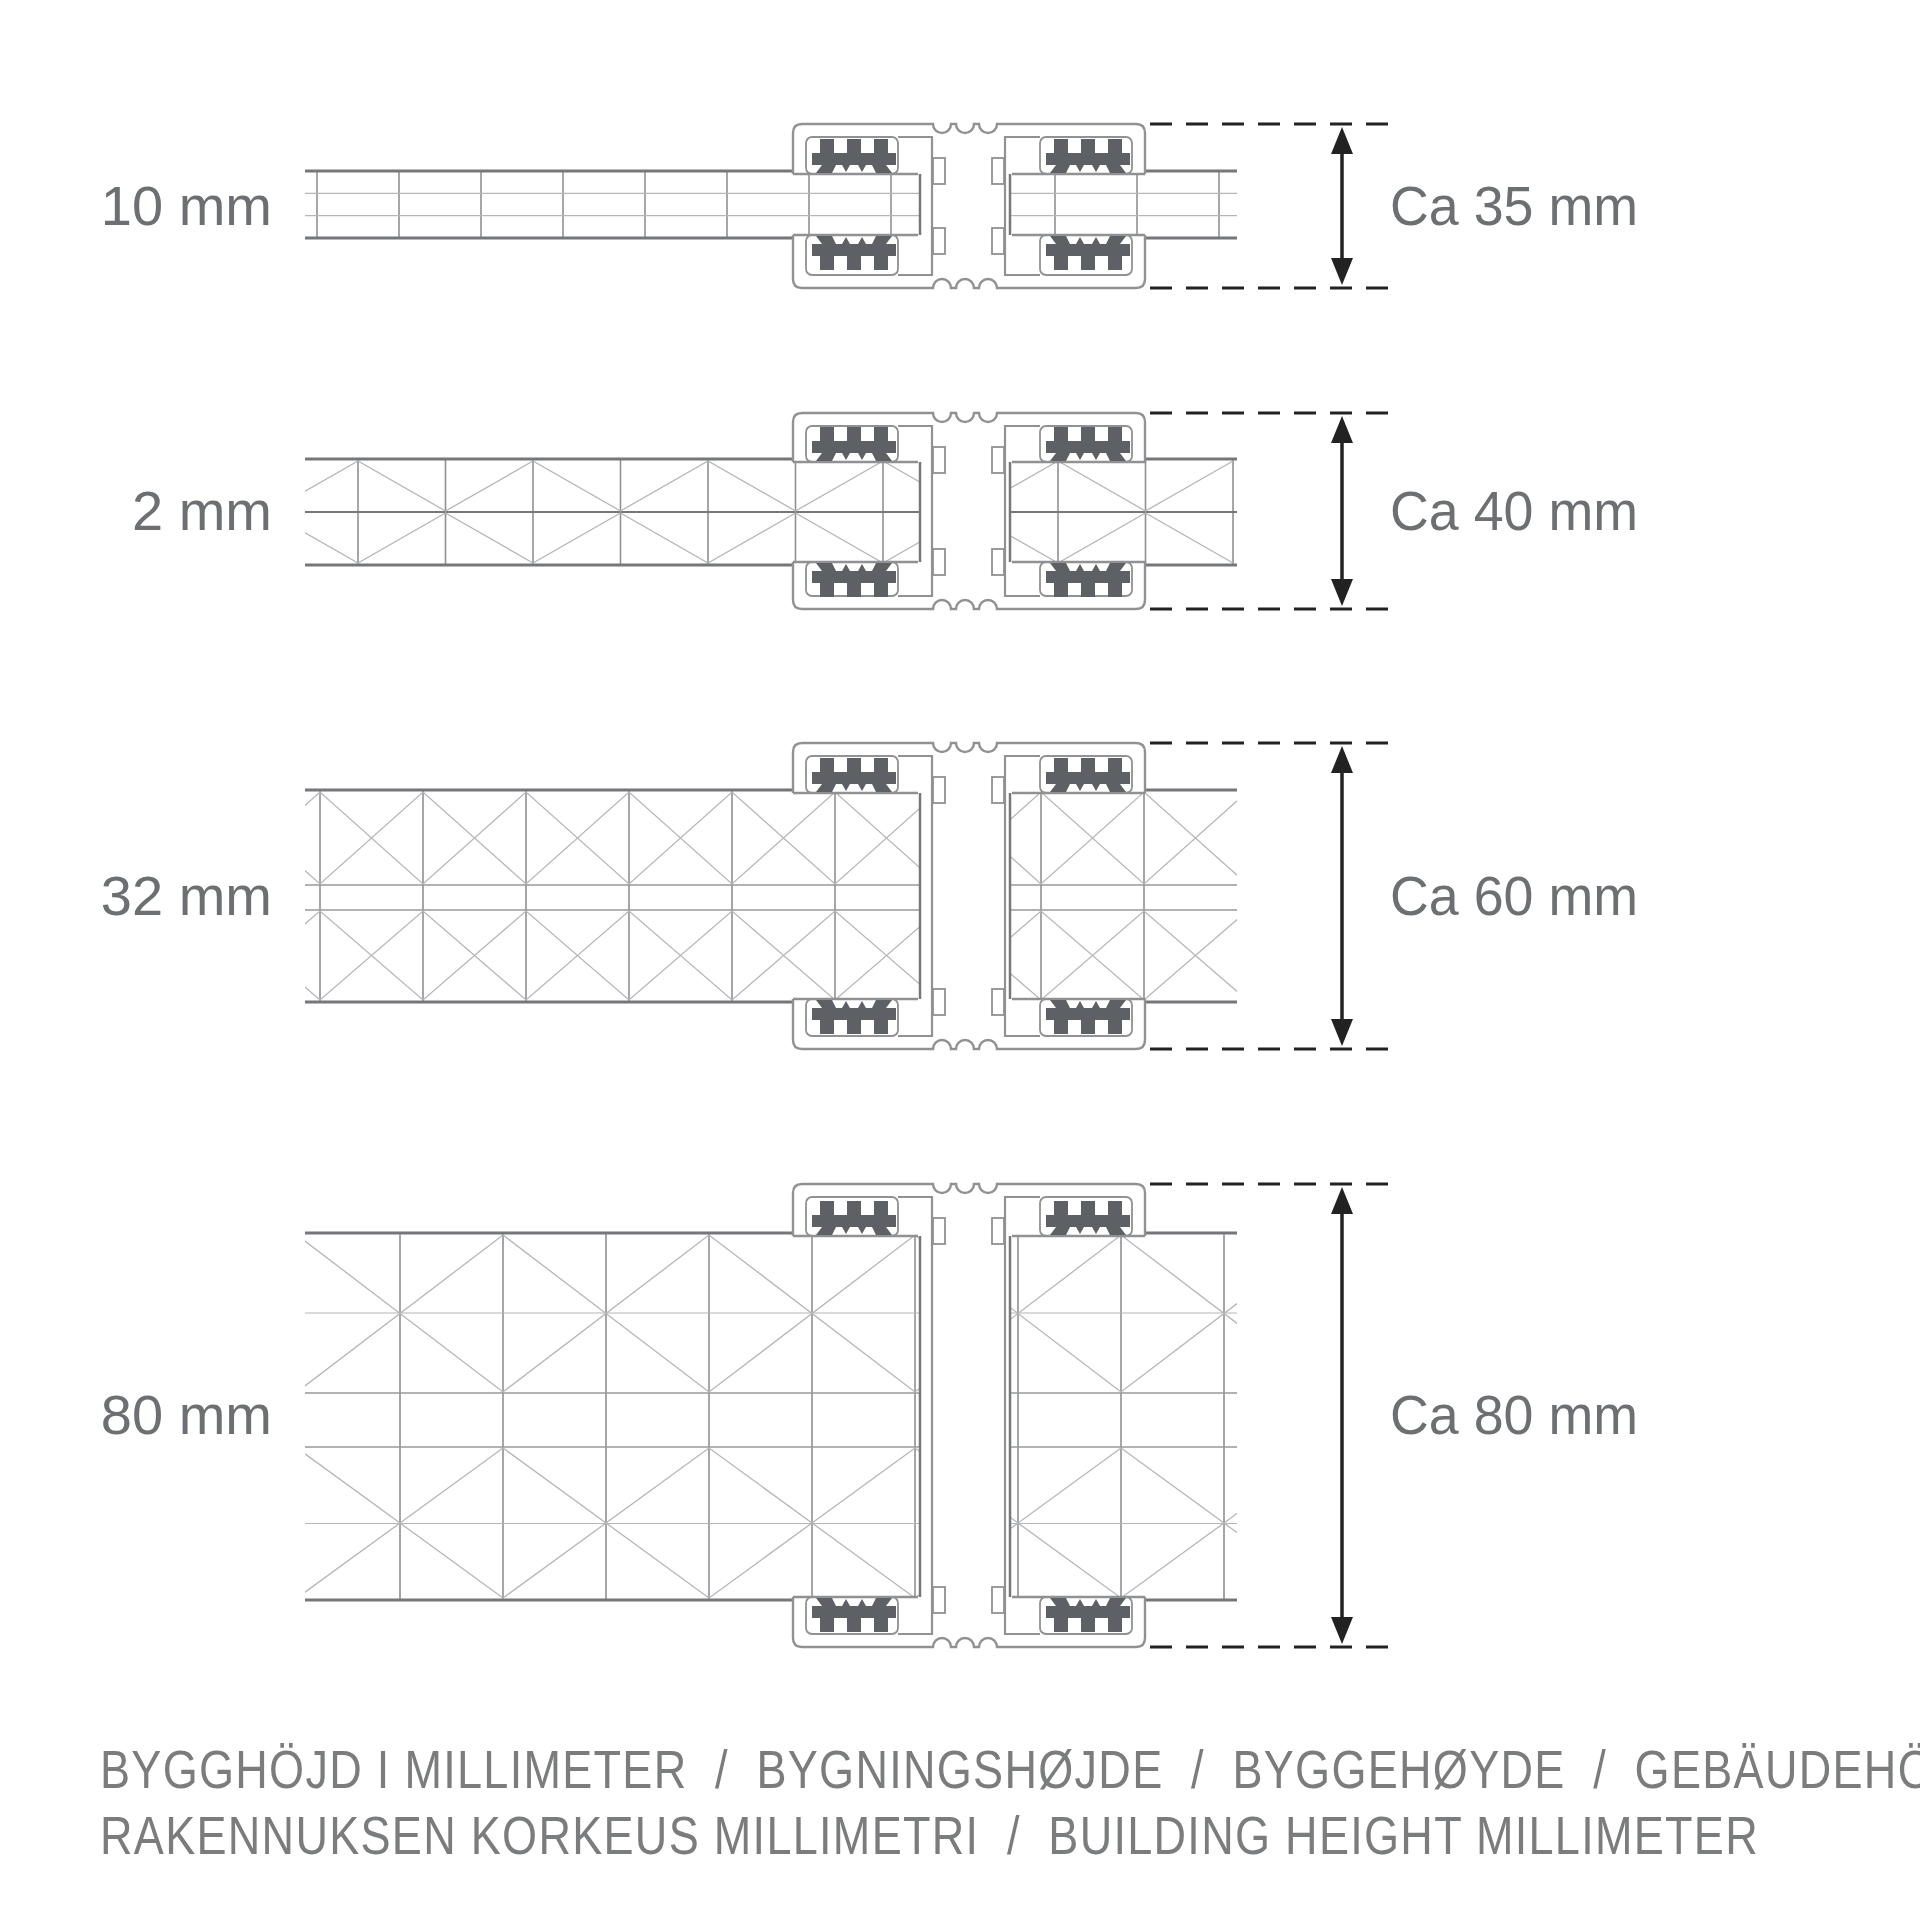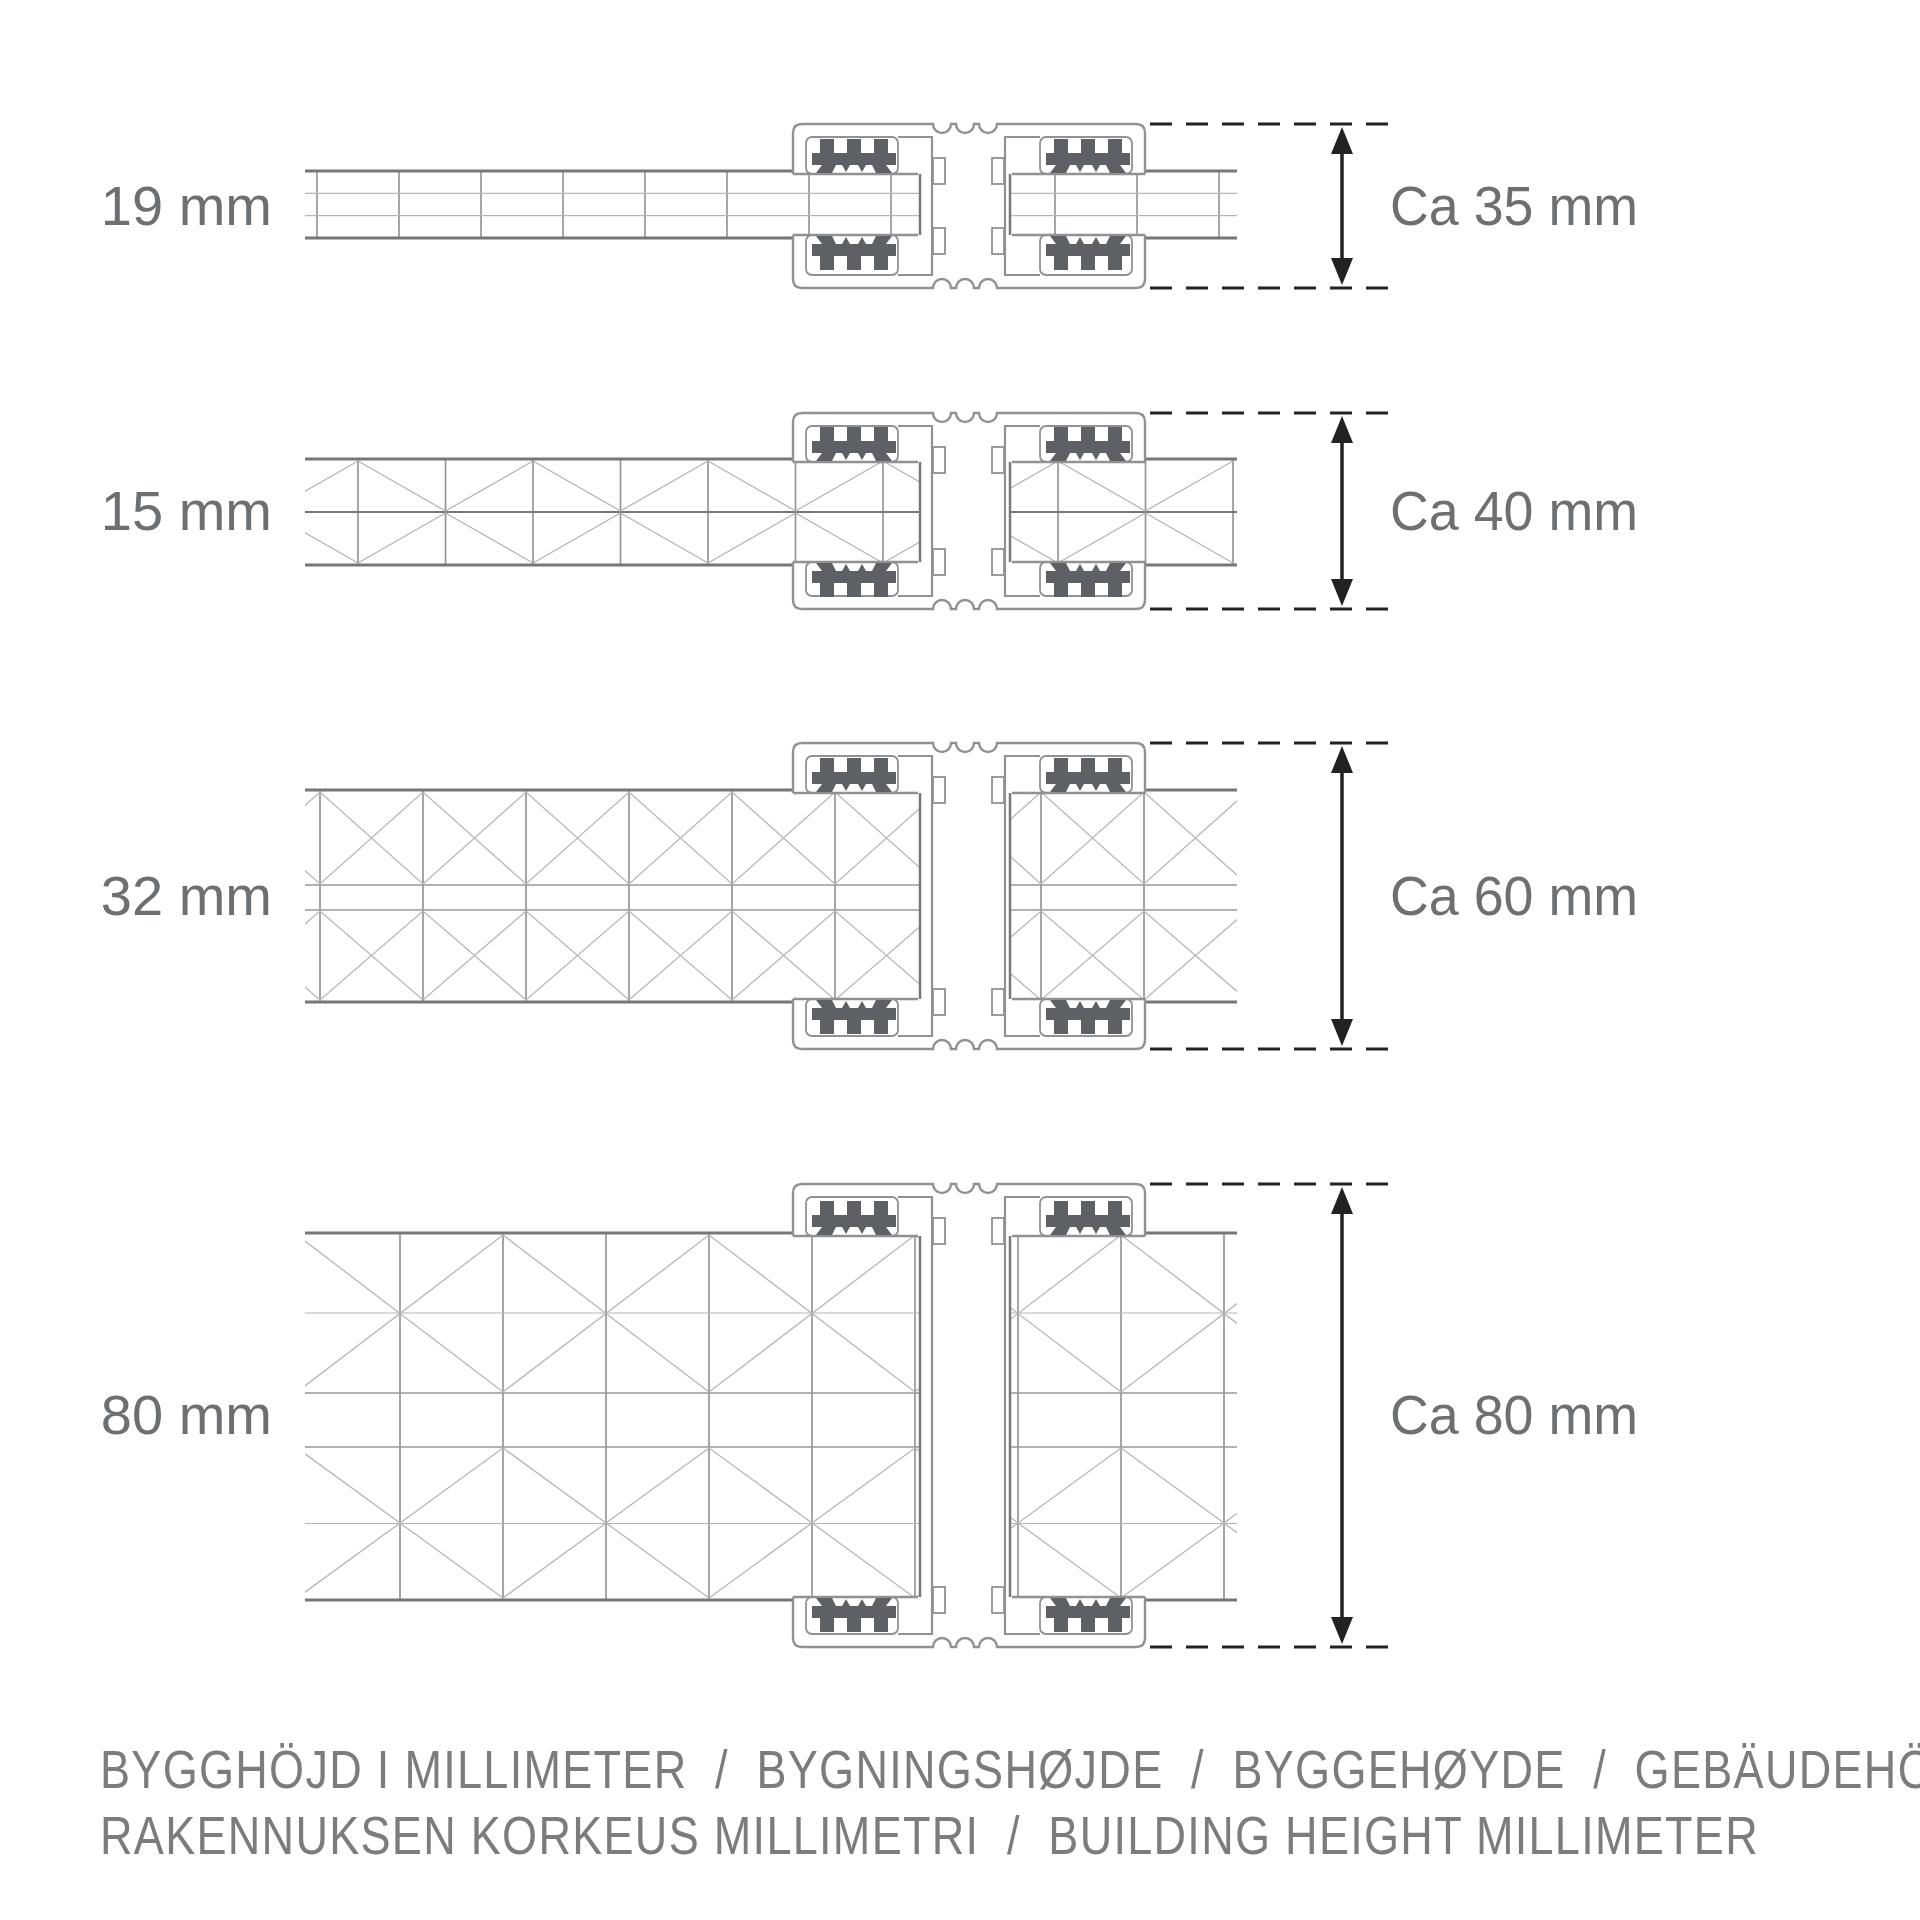--- a/index.html
+++ b/index.html
@@ -284,22 +284,22 @@
       <g>
         <line x1="1150" y1="1184" x2="1390" y2="1184" stroke="#222222" stroke-width="3" stroke-dasharray="22 14"></line>
         <line x1="1150" y1="1647" x2="1390" y2="1647" stroke="#222222" stroke-width="3" stroke-dasharray="22 14"></line>
         <line x1="1342" y1="1210" x2="1342" y2="1621" stroke="#222222" stroke-width="3.5"></line>
         <polygon points="1342,1187 1331,1214 1353,1214" fill="#222222"></polygon>
         <polygon points="1342,1644 1331,1617 1353,1617" fill="#222222"></polygon>
       </g>
     </g>
   </svg>
 
-<div class="thick-label" style="top:177px">19 mm</div>
-<div class="thick-label" style="top:482px">15 mm</div>
+<div class="thick-label" style="top:177px">10 mm</div>
+<div class="thick-label" style="top:482px">2 mm</div>
 <div class="thick-label" style="top:867px">32 mm</div>
 <div class="thick-label" style="top:1386px">80 mm</div>
 
 <div class="dim-label" style="left:1390px;top:177px">Ca 35 mm</div>
 <div class="dim-label" style="left:1390px;top:482px">Ca 40 mm</div>
 <div class="dim-label" style="left:1390px;top:867px">Ca 60 mm</div>
 <div class="dim-label" style="left:1390px;top:1386px">Ca 80 mm</div>
 
 <div class="footer-line" style="top:1740px">BYGGHÖJD I MILLIMETER  /  BYGNINGSHØJDE  /  BYGGEHØYDE  /  GEBÄUDEHÖHE</div>
 <div class="footer-line" style="top:1806px">RAKENNUKSEN KORKEUS MILLIMETRI  /  BUILDING HEIGHT MILLIMETER</div>

